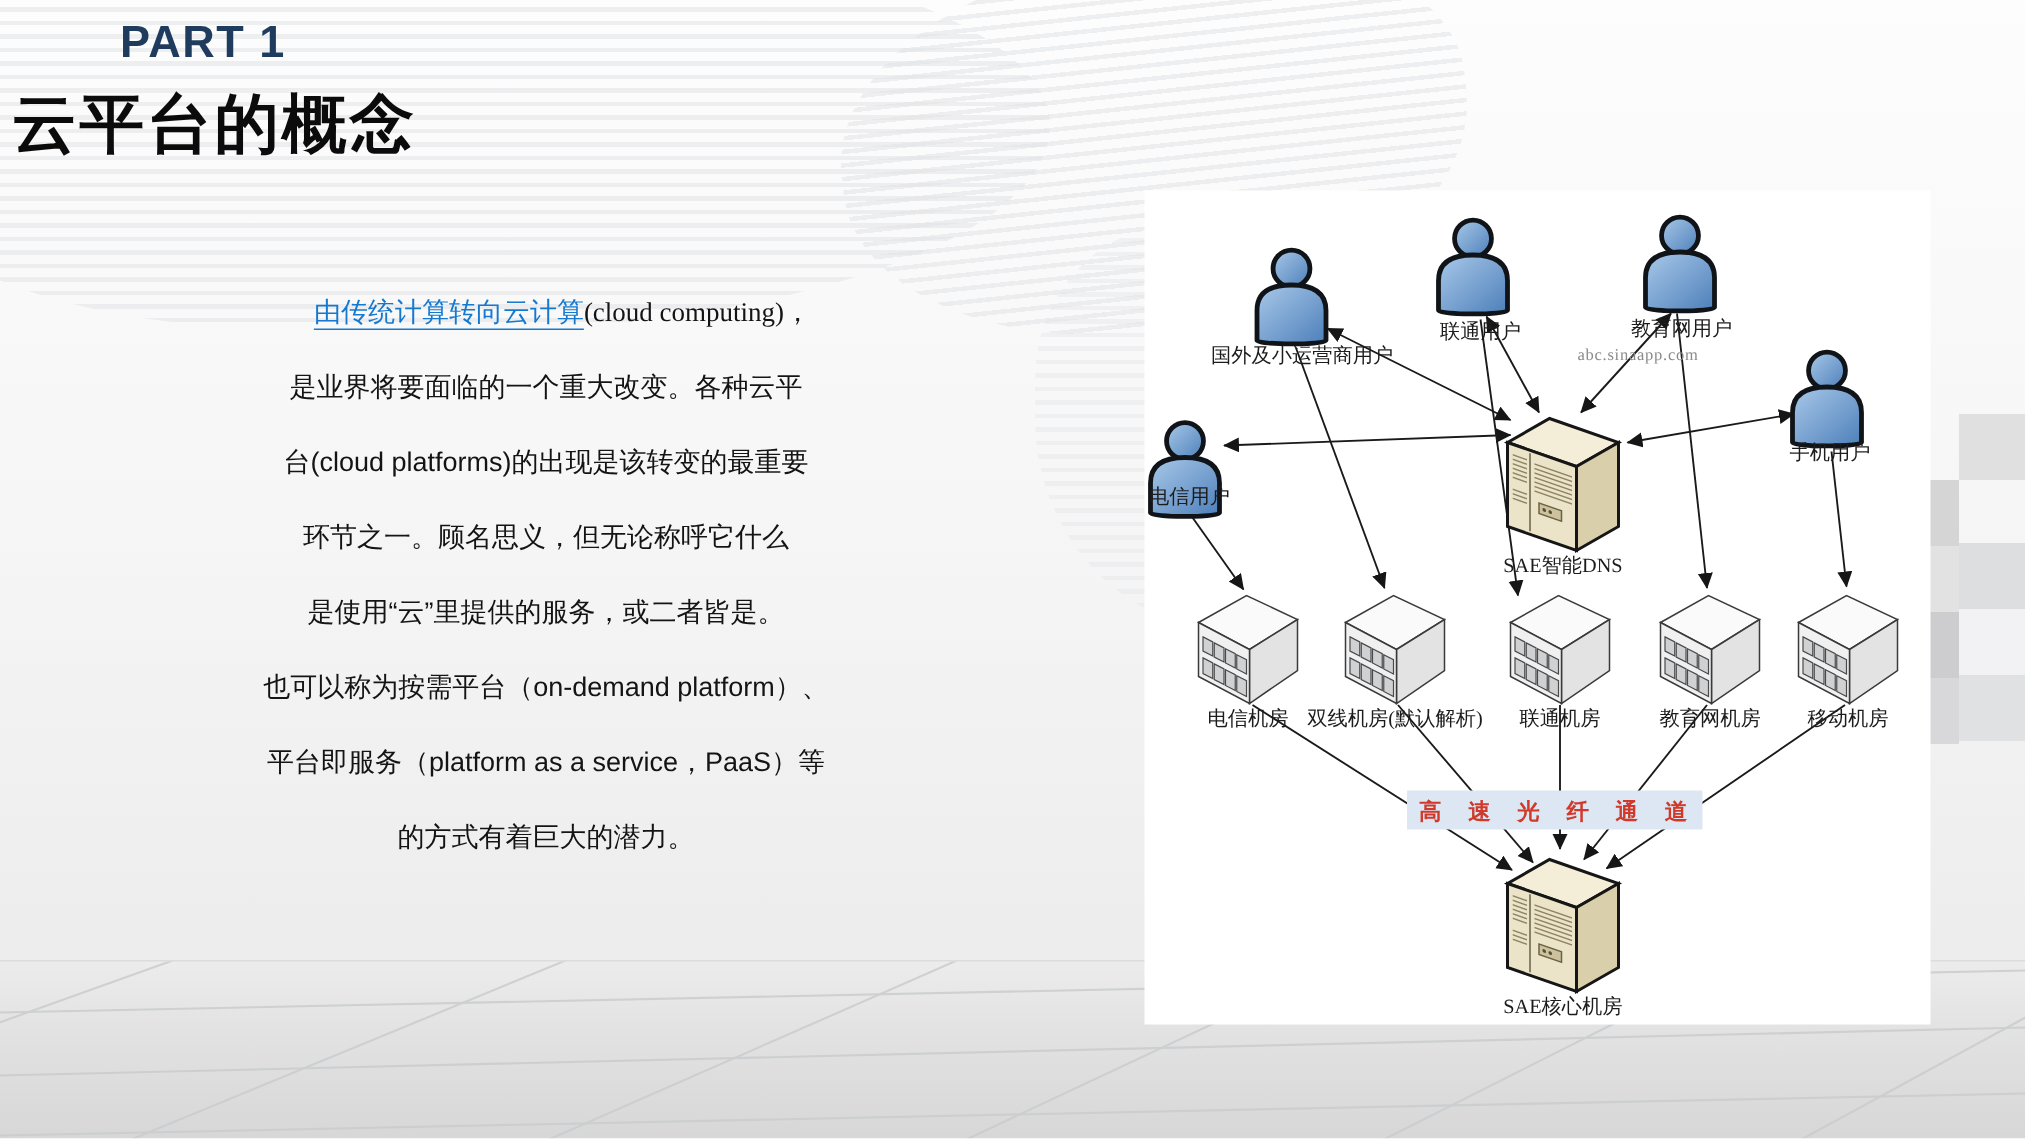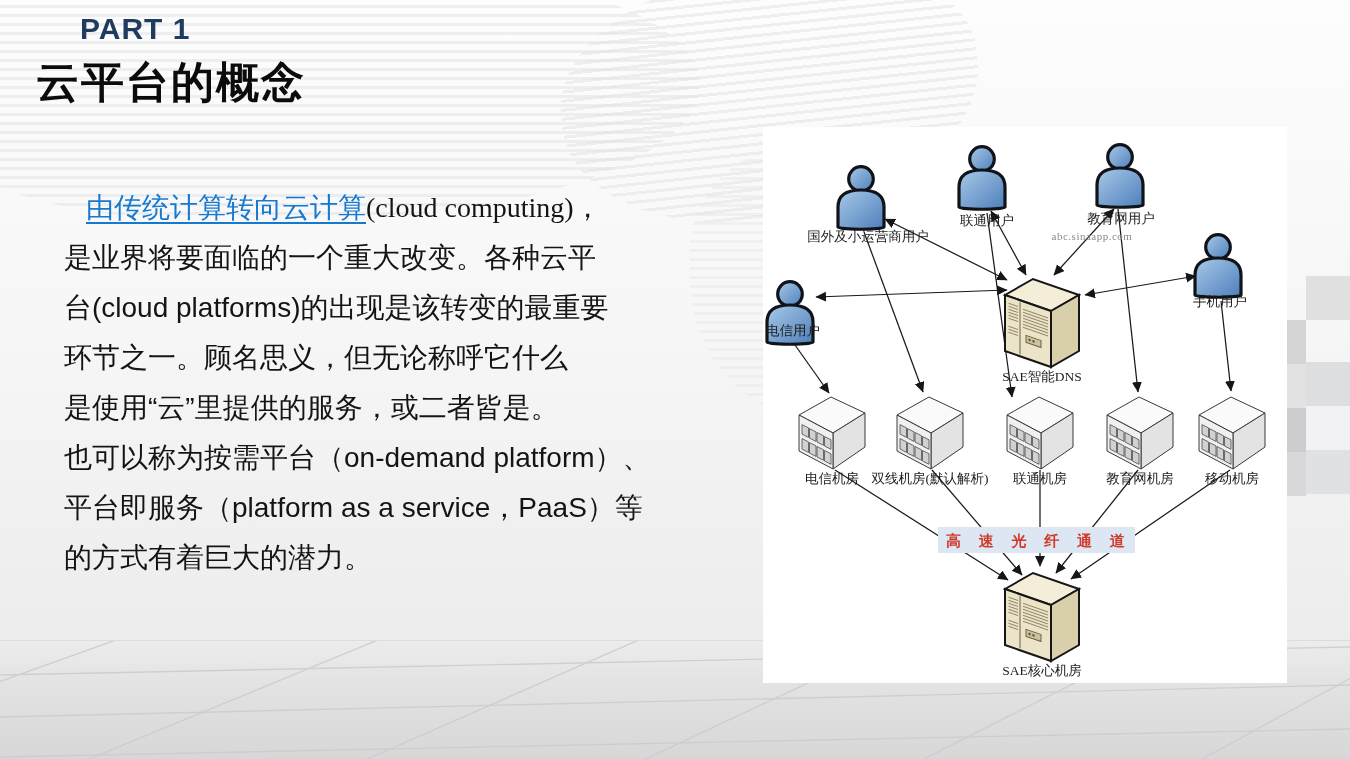--- a/index.html
+++ b/index.html
@@ -1,19 +1,20 @@
 <!DOCTYPE html>
 <html><head>
 <meta charset="utf-8">
 <style>
   html,body{margin:0;padding:0;}
   .slide{
     position:relative;width:1350px;height:759px;overflow:hidden;
     background:linear-gradient(180deg,#fdfdfd 0%,#f6f6f7 45%,#ededee 82%,#e9e9ea 100%);
     font-family:"Liberation Sans","DejaVu Sans",sans-serif;
+    text-align:center;
   }
   
   .map-blob{position:absolute;background-image:repeating-linear-gradient(180deg,#e2e3e5 0 3px,transparent 3px 9px);opacity:.55;}
   .map-a{left:-60px;top:-40px;width:760px;height:260px;border-radius:45% 55% 60% 40%;}
   .map-b{left:560px;top:-30px;width:420px;height:250px;border-radius:50% 40% 55% 45%;transform:rotate(-6deg);}
   .map-c{left:690px;top:150px;width:250px;height:270px;border-radius:40% 60% 45% 55%;opacity:.4;}
   
   .checker{position:absolute;width:44px;height:44px;}
   .ck1{left:1306px;top:276px;background:#e0e0e1;}
   .ck2{left:1262px;top:320px;background:#d5d5d6;}
@@ -24,23 +25,23 @@
   .ck7{left:1262px;top:452px;background:#d8d8da;}
   .ck8{left:1306px;top:450px;background:#dfe1e3;}
   
   .floor{position:absolute;left:0;bottom:0;width:1350px;height:118px;
     background:linear-gradient(180deg,#ececec 0%,#e2e2e3 40%,#d7d7d8 100%);
     border-top:1px solid #dcdcdd;}
   .floor svg{display:block;}
   
   .part-label{position:absolute;left:80px;top:12px;font-size:30px;font-weight:800;color:#1f3c5f;letter-spacing:1px;}
   .page-title{position:absolute;left:8px;top:54px;font-size:43px;font-weight:900;color:#0b0b0c;
-    font-family:"Liberation Serif","DejaVu Serif",serif;letter-spacing:2px;margin-left:28px;}
-  
-  .para{position:absolute;left:64px;top:183px;width:600px;color:#141414;font-size:28px;}
+    font-family:"Liberation Serif","DejaVu Serif",serif;letter-spacing:2px;}
+  
+  .para{position:absolute;left:64px;top:183px;width:600px;color:#141414;font-size:18px;}
   .para .pline{height:50px;line-height:50px;white-space:nowrap;}
   .para .indent{display:inline-block;width:22px;}
   .hyperlink{color:#1679d0;text-decoration:underline;text-underline-offset:5px;cursor:pointer;}
   .latin{font-family:"Liberation Serif","DejaVu Serif",serif;}
   
   .diagram{position:absolute;left:763px;top:127px;width:524px;height:556px;background:#ffffff;}
   .diagram svg{display:block;}
   text{font-family:"Liberation Serif","DejaVu Serif",serif;}
   .dlabel{font-size:13.5px;fill:#1c1c1c;}
   .dnote{font-size:11px;fill:#8a8a8a;letter-spacing:.5px;}

